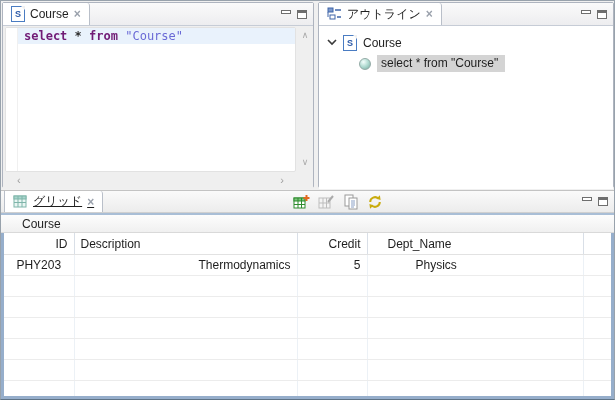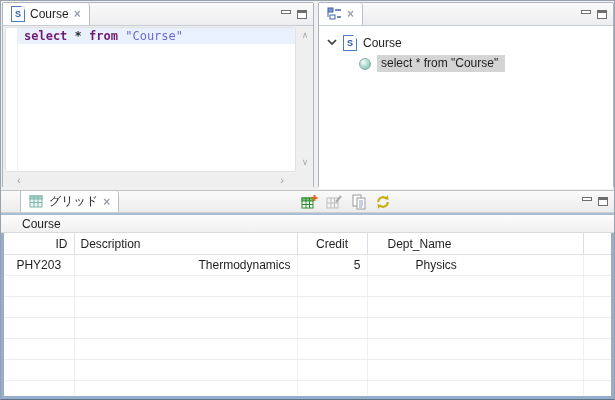--- a/index.html
+++ b/index.html
@@ -37,21 +37,21 @@
   .tree{height:163px;background:#fff;padding-top:7px;box-sizing:border-box;overflow:hidden;}
   .tree-row{display:flex;align-items:center;height:19px;gap:6px;}
   .tree-root{padding-left:8px;}
   .tree-child{padding-left:40px;margin-top:2px;}
   .sphere{width:12px;height:12px;border-radius:50%;background:radial-gradient(circle at 35% 30%,#f4fffc,#a9d6cc 55%,#7aa89f);border:1px solid #93aba6;box-sizing:border-box;}
   .sel-label{background:#d4d4d4;padding:1px 7px 2px 4px;}
 
   
   .grid-part{position:absolute;left:0;top:189px;width:613px;height:209px;background:#f0f0f0;}
   .grid-header{height:23px;display:flex;align-items:stretch;background:linear-gradient(#fafafa,#ececec);border-top:1px solid #c3c3c3;border-bottom:1px solid #d0d0d0;box-sizing:border-box;}
-  .grid-header .tab{margin-left:19px;border-left:1px solid #b9bfc9;}
+  .grid-header .tab{margin-left:3px;border-left:1px solid #b9bfc9;text-decoration:underline;}
   .toolbar{margin-left:auto;display:flex;align-items:center;gap:8px;padding-right:8px;}
   .toolbar svg{display:block;}
   .subtab-row{height:20px;display:flex;align-items:center;padding-left:21px;background:linear-gradient(#fdfdfd,#f0f0f0);border-top:2px solid #a9bed6;border-bottom:1px solid #d9d9d9;box-sizing:border-box;}
   .grid-body{height:166px;box-sizing:border-box;border-left:3px solid #96aecb;border-right:3px solid #96aecb;border-bottom:3px solid #96aecb;background:#fff;overflow:hidden;}
   table.grid{width:100%;border-collapse:collapse;table-layout:fixed;font-size:12px;}
   table.grid th{font-weight:normal;height:21px;padding:0 6px;border-right:1px solid #d9dfe7;border-bottom:1px solid #e2e2e2;background:#fff;white-space:nowrap;overflow:hidden;text-align:left;}
   table.grid th:last-child{border-right:none;}
   table.grid td{height:20px;padding:0 6px;border-right:1px solid #ecf1f6;border-bottom:1px solid #ececec;white-space:nowrap;overflow:hidden;}
   table.grid td:last-child{border-right:none;}
 </style>
@@ -99,20 +99,21 @@
   <div class="part outline-part">
     <div class="tabbar">
       <div class="tab">
         <svg width="15" height="14">
           <rect x="1" y="1" width="5" height="4" fill="#7d99cc" stroke="#3e64a8"></rect>
           <line x1="8" y1="3" x2="14" y2="3" stroke="#3e64a8" stroke-width="1.5"></line>
           <rect x="3" y="8" width="5" height="4" fill="#fff" stroke="#3e64a8"></rect>
           <line x1="10" y1="10" x2="14" y2="10" stroke="#3e64a8" stroke-width="1.5"></line>
           <line x1="1" y1="5" x2="1" y2="10" stroke="#3e64a8"></line>
         </svg>
+        <span>アウトライン</span>
         <span class="tab-close">×</span>
       </div>
       <div class="winctl">
         <svg width="12" height="11">
             <rect x="1.5" y="1.5" width="9" height="3" fill="#fff" stroke="#6e6e6e"></rect>
           </svg>
         <svg width="12" height="11">
             <rect x="1.5" y="1.5" width="9" height="8" fill="#fff" stroke="#6e6e6e"></rect>
             <rect x="1.5" y="1.5" width="9" height="2.5" fill="#6e6e6e"></rect>
           </svg>
@@ -197,21 +198,21 @@
           <col style="width:70px">
             <col style="width:223px">
             <col style="width:70px">
             <col style="width:216px">
             <col>
         </colgroup>
         <thead>
             <tr>
               <th style="text-align: right;">ID</th>
               <th style="text-align: left;">Description</th>
-              <th style="text-align: center; margin-left: 37px;">Credit</th>
+              <th style="text-align: right; margin-left: 37px;">Credit</th>
               <th style="text-align: left; padding-left: 20px;">Dept_Name</th>
               <th style="text-align: left;"></th>
             </tr>
           </thead>
         <tbody>
             <tr>
               <td style="text-align: center; margin-left: 32px;">PHY203</td>
               <td style="text-align: right;">Thermodynamics</td>
               <td style="text-align: right;">5</td>
               <td style="text-align: left; padding-left: 48px;">Physics</td>

